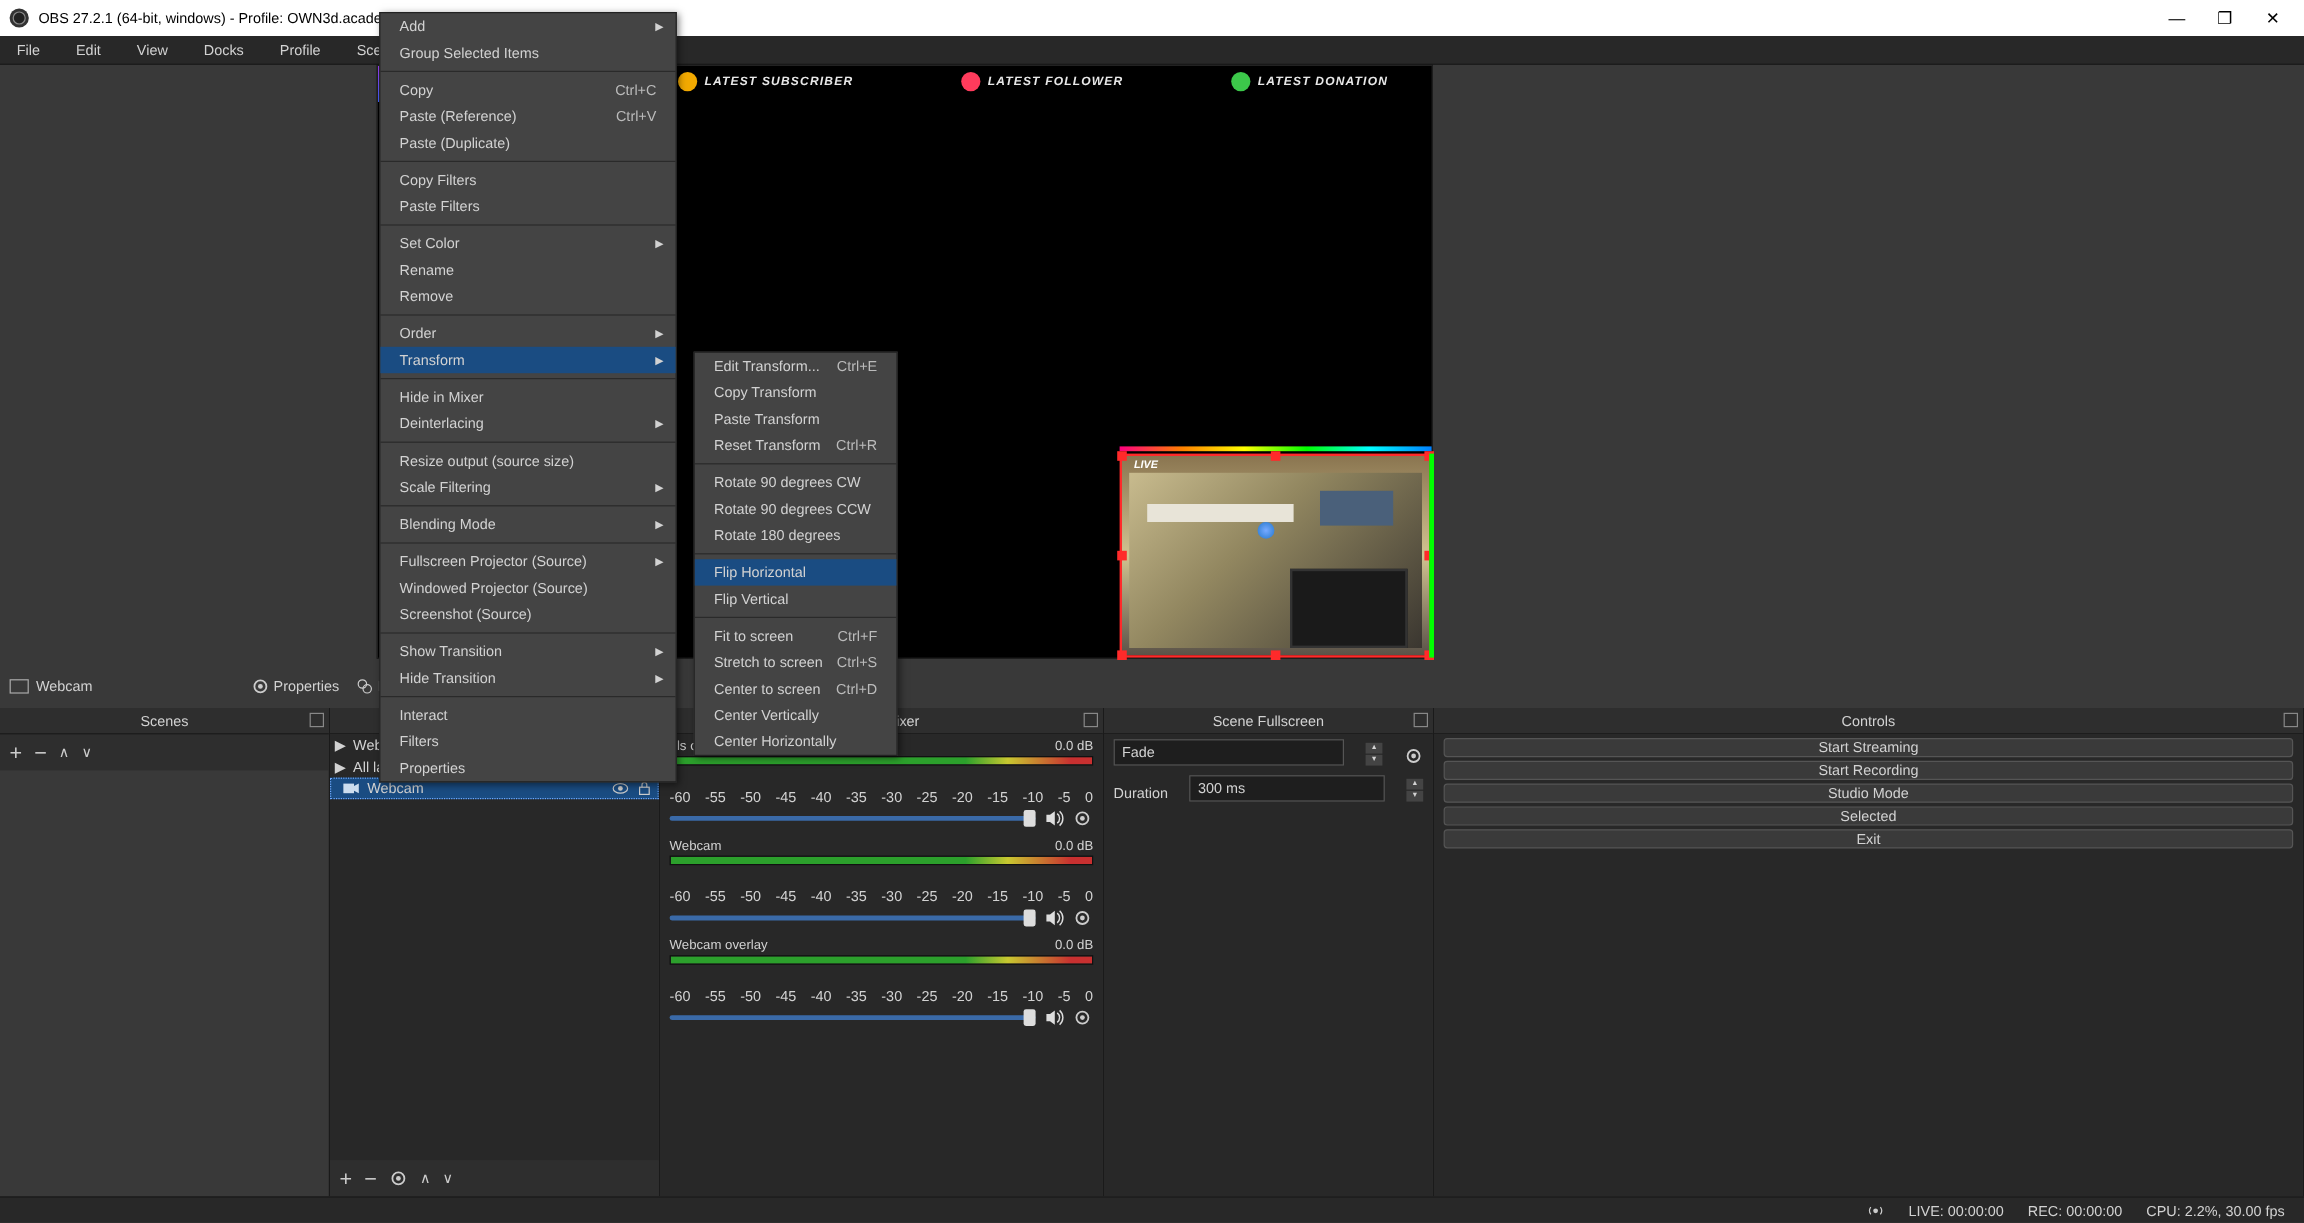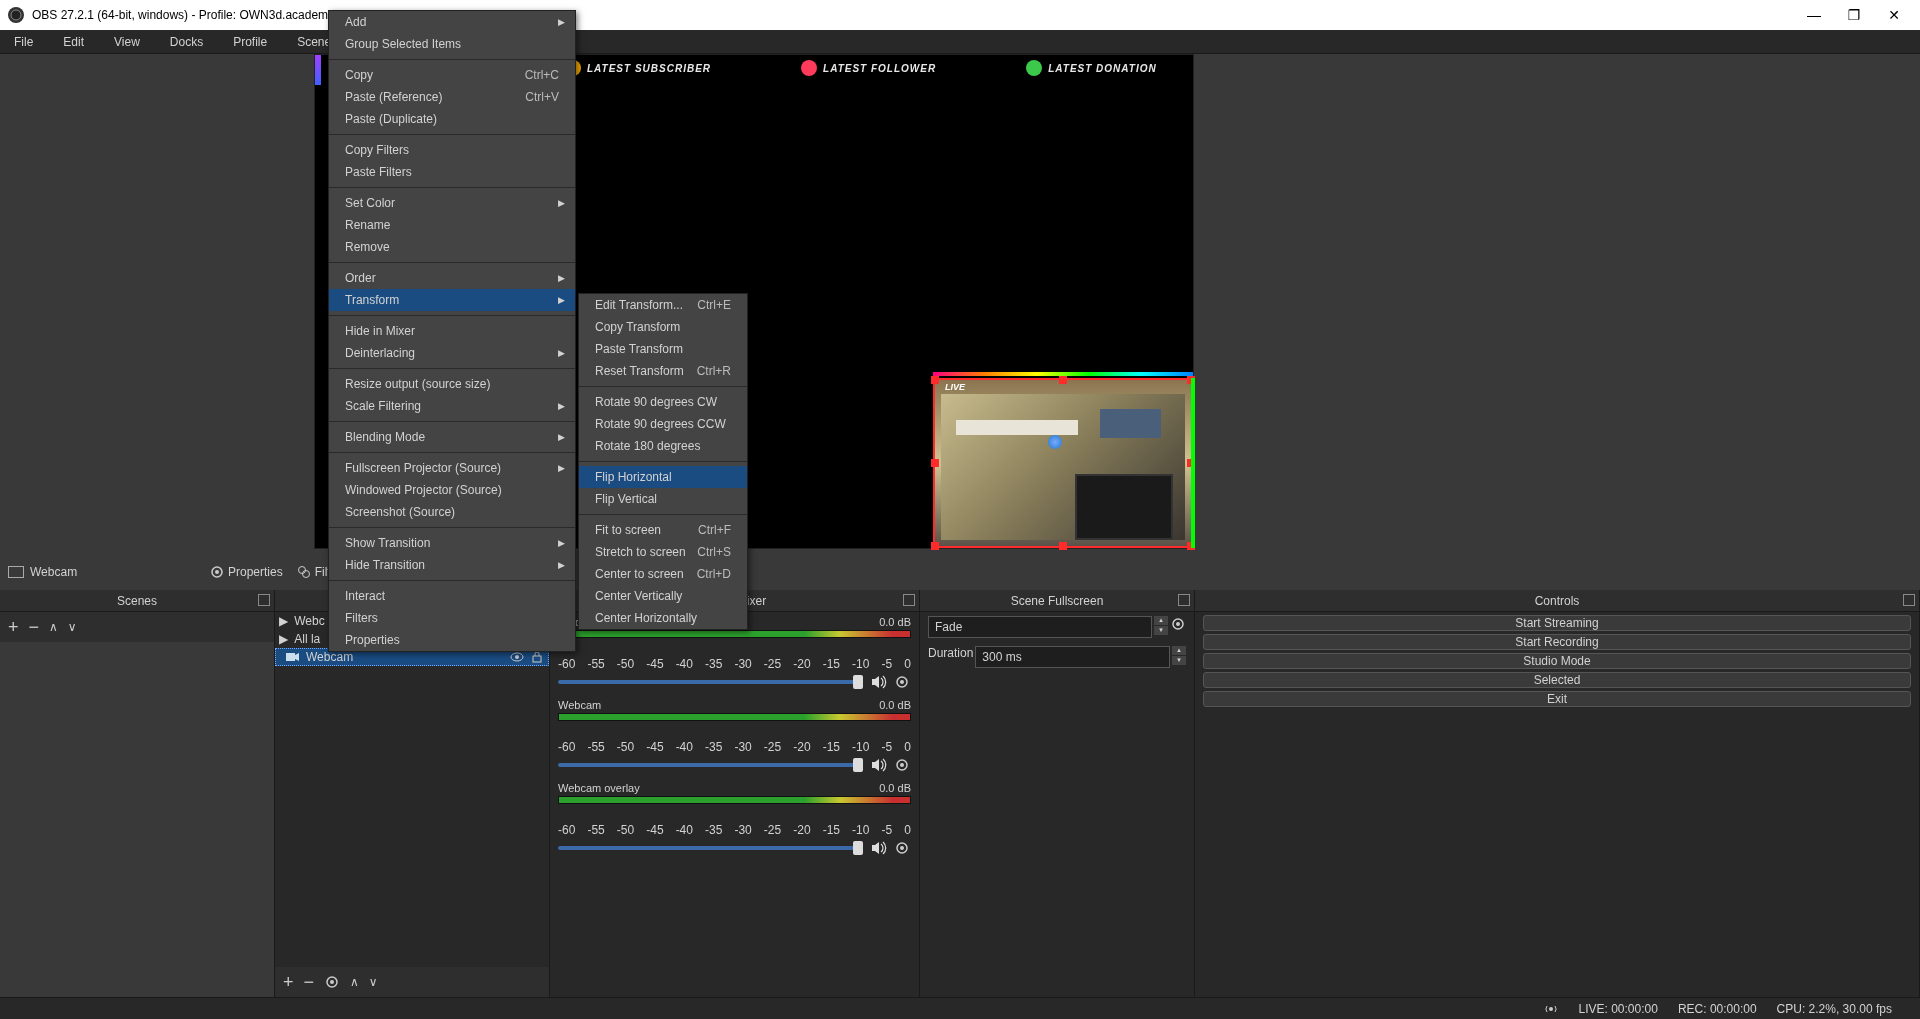--- a/index.html
+++ b/index.html
@@ -38,26 +38,26 @@
 .mixer-track{padding:4px 8px;position:relative}
 .mixer-name{font-size:11px}
 .mixer-db{position:absolute;right:8px;top:4px;font-size:11px}
 .meter{height:8px;background:linear-gradient(90deg,#2ca02c 0%,#2ca02c 70%,#c8c830 80%,#c83030 95%);margin-top:2px;border:1px solid #111}
 .ticks{display:flex;justify-content:space-between;font-size:8px;color:#999;margin-top:19px}
 .slider-row{display:flex;align-items:center;gap:6px;margin-top:2px}
 .slider{flex:1;height:4px;background:#3a6aa8;position:relative;border-radius:2px}
 .slider-thumb{position:absolute;right:0;top:-5px;width:10px;height:14px;background:#ddd;border-radius:2px}
 .spk-icon{width:18px;height:18px}
 .gear-sm{width:18px;height:18px}
-.trans-row{display:flex;align-items:flex-start;padding:4px 8px;gap:2px}
+.trans-row{display:flex;align-items:flex-end;padding:4px 8px;gap:18px}
 .trans-select{flex:1;background:#1e1e1e;border:1px solid #555;padding:3px 6px}
 .stepper{display:flex;flex-direction:column;gap:1px}
 .step-btn{width:14px;height:9px;background:#444;font-size:7px;text-align:center;line-height:8px}
 .ctrl-btn{margin:3px 8px;padding:0;background:#3a3a3a;text-align:center;border:1px solid #555;border-radius:3px}
-.statusbar{position:absolute;left:0;right:0;bottom:0;height:22px;background:#282828;display:flex;align-items:center;justify-content:flex-end;gap:20px;padding:0 28px;border-top:1px solid #1a1a1a}
+.statusbar{position:absolute;left:0;right:0;bottom:0;height:22px;background:#282828;display:flex;align-items:center;justify-content:flex-end;gap:20px;padding:0 16px;border-top:1px solid #1a1a1a}
 .ctx-menu{position:absolute;background:#444;border:1px solid #222;box-shadow:2px 2px 6px rgba(0,0,0,.5);z-index:100}
 .ctx-item{height:22px;padding:0 16px;display:flex;align-items:center;position:relative}
 .ctx-item.hover{background:#1a4c82}
 .ctx-item.disabled{color:#888}
 .ctx-sep{height:1px;background:#2a2a2a;margin:4px 0}
 .ctx-arrow{position:absolute;right:10px;font-size:9px}
 .ctx-shortcut{position:absolute;right:16px;color:#bbb}
 .icon-btn{font-size:18px;color:#ccc}
 svg{display:block}
 </style>
@@ -407,21 +407,21 @@
       <svg width="14" height="14" viewBox="0 0 14 14">
         <circle cx="7" cy="7" r="2" fill="#ccc"></circle>
         <path d="M3 4 A5 5 0 0 0 3 10 M11 4 A5 5 0 0 1 11 10" fill="none" stroke="#ccc"></path>
       </svg>
     </span>
   <span>LIVE: 00:00:00</span>
   <span>REC: 00:00:00</span>
   <span>CPU: 2.2%, 30.00 fps</span>
 </div>
 
-<div class="ctx-menu" id="ctx1" style="top:10px;left:328px;width:248px">
+<div class="ctx-menu" id="ctx1" style="top:10px;left:316px;width:248px">
     <div class="ctx-item">
       <span>Add</span>
       <span class="ctx-arrow">▶</span>
     </div>
     <div class="ctx-item">
       <span>Group Selected Items</span>
     </div>
     <div class="ctx-sep"></div>
     <div class="ctx-item">
       <span>Copy</span>

